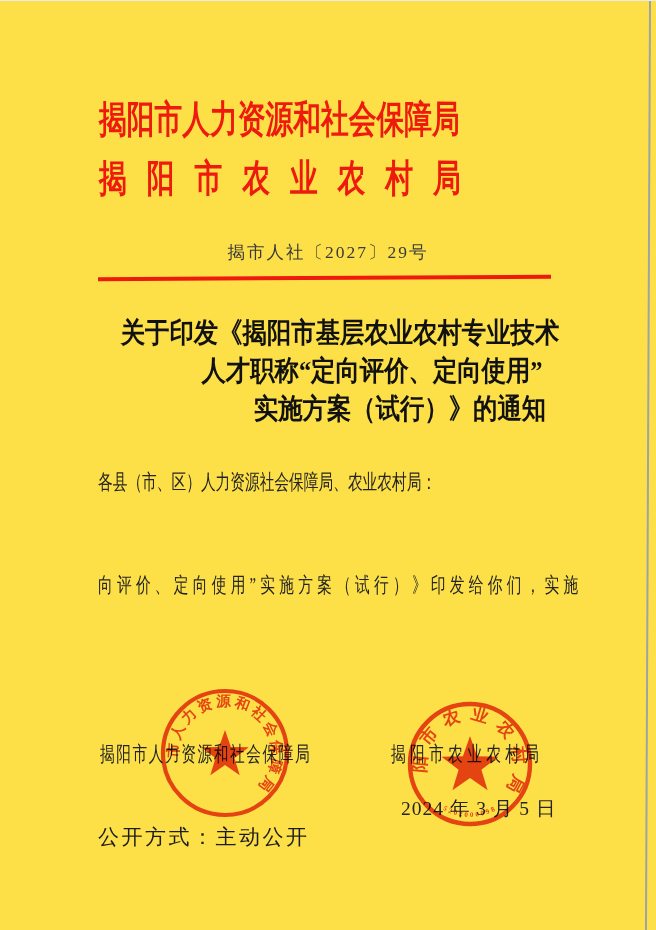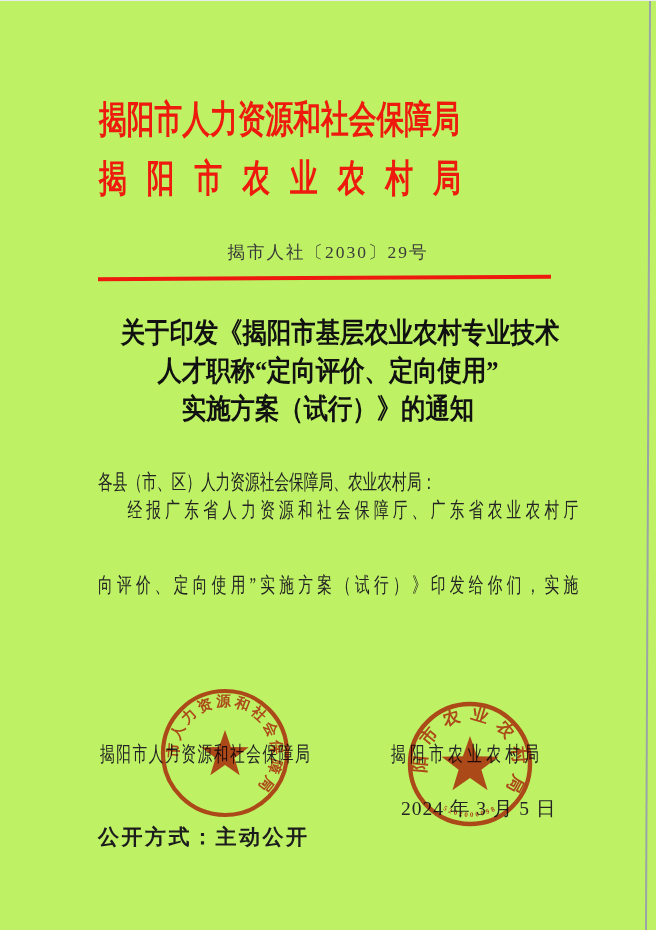--- a/index.html
+++ b/index.html
@@ -1,54 +1,54 @@
 <!DOCTYPE html>
 <html><head>
 <meta charset="utf-8">
 <style>
   * { margin:0; padding:0; box-sizing:border-box; }
   html,body { background:#ffffff; }
   .page {
-    position:relative; width:656px; height:930px; background:#bef264;
+    position:relative; width:656px; height:930px; background:#fde047;
     overflow:hidden; font-family:"Liberation Serif","DejaVu Serif",serif; color:#222;
   }
   
   .hdr-line1 { position:absolute; left:99px; top:100px; line-height:1; white-space:nowrap; }
   .hdr-line1 .sq { display:inline-block; font-size:38px; font-weight:bold; color:#ee1a0e;
                    transform:scaleX(0.73); transform-origin:0 0; }
   .hdr-line2 { position:absolute; left:99px; top:159px; width:362px; height:40px; }
   .hdr-line2 .sq { display:block; width:495px; font-size:38px; font-weight:bold; color:#ee1a0e;
                    line-height:1; text-align:justify; text-align-last:justify;
                    transform:scaleX(0.731); transform-origin:0 0; }
   .doc-label { position:absolute; left:478px; top:133px; line-height:1; white-space:nowrap; }
   .doc-label .sq { display:inline-block; font-size:41px; font-weight:bold; color:#ee1a0e;
                    transform:scaleX(0.72); transform-origin:0 0; }
   .doc-number { position:absolute; left:98px; top:240px; width:460px; text-align:center;
                 font-size:17.5px; letter-spacing:2px; color:#3a3a3a; }
   .red-rule { position:absolute; left:98px; top:276px; width:453px; height:3.5px;
               background:#ee1a0e; transform:rotate(-0.3deg); }
   
   .title { position:absolute; left:88px; top:314px; width:480px; color:#111; }
-  .title .t { display:block; text-align:center; height:38px; line-height:38px; white-space:nowrap; }
+  .title .t { display:block; text-align:right; height:38px; line-height:38px; white-space:nowrap; }
   .title .t span { display:inline-block; font-size:28px; font-weight:bold;
                    transform:scaleX(0.87); line-height:38px; }
   
   .bline { position:absolute; left:98px; width:480px; height:37px; overflow:visible; }
   .bline .in { display:block; width:686px; font-size:21px; line-height:37.5px;
                transform:scaleX(0.7); transform-origin:0 0; color:#242424; }
   .bline .just { text-align:justify; text-align-last:justify; }
   .bline .indent { padding-left:42px; }
   
   .sig { position:absolute; line-height:1; white-space:nowrap; }
   .sig .sq { display:inline-block; font-size:21px; color:#242424;
              transform:scaleX(0.7); transform-origin:0 0; }
   .sig-left .sq  { letter-spacing:2.2px; }
   .sig-right .sq { letter-spacing:6.2px; }
   .date { position:absolute; left:401px; top:795px; font-size:19.5px; letter-spacing:1px; color:#242424; }
-  .footer { position:absolute; left:98px; top:823px; font-size:21px; font-weight:bold;
+  .footer { position:absolute; left:98px; top:823px; font-size:21px; font-weight:normal;
             letter-spacing:2.5px; color:#1c1c1c;
             font-family:"Liberation Sans","DejaVu Sans",sans-serif; }
   
   .seal { position:absolute; mix-blend-mode:multiply; opacity:0.9; }
   .seal-left  { left:150px; top:678px; }
   .seal-right { left:400px; top:694px; }
   .seal text { font-family:"Liberation Serif","DejaVu Serif",serif; font-weight:bold; }
   
   .edge-right { position:absolute; left:647px; top:-4px; width:2px; height:940px;
                 background:#9ba4a6; transform:rotate(0.25deg); }
@@ -59,34 +59,31 @@
 
 <div class="page">
 
   <div class="hdr-line1">
     <span class="sq">揭阳市人力资源和社会保障局</span>
   </div>
   <div class="hdr-line2">
     <span class="sq">揭阳市农业农村局</span>
   </div>
 
-  <div class="doc-number">揭市人社〔2030〕29号</div>
+  <div class="doc-number">揭市人社〔2027〕29号</div>
   <div class="red-rule"></div>
 
   <div class="title">
     <span class="t"><span>关于印发《揭阳市基层农业农村专业技术</span></span>
     <span class="t"><span>人才职称“定向评价、定向使用”</span></span>
     <span class="t"><span>实施方案（试行）》的通知</span></span>
   </div>
 
   <div class="bline" style="top:464px">
     <span class="in">各县（市、区）人力资源社会保障局、农业农村局：</span>
-  </div>
-  <div class="bline" style="top:492px">
-    <span class="in just indent">经报广东省人力资源和社会保障厅、广东省农业农村厅</span>
   </div>
   <div class="bline" style="top:567px">
     <span class="in just">向评价、定向使用”实施方案（试行）》印发给你们，实施</span>
   </div>
 
   <div class="sig sig-left" style="left:100px; top:744px;">
     <span class="sq">揭阳市人力资源和社会保障局</span>
   </div>
   <div class="sig sig-right" style="left:391px; top:744px;">
     <span class="sq">揭阳市农业农村局</span>

